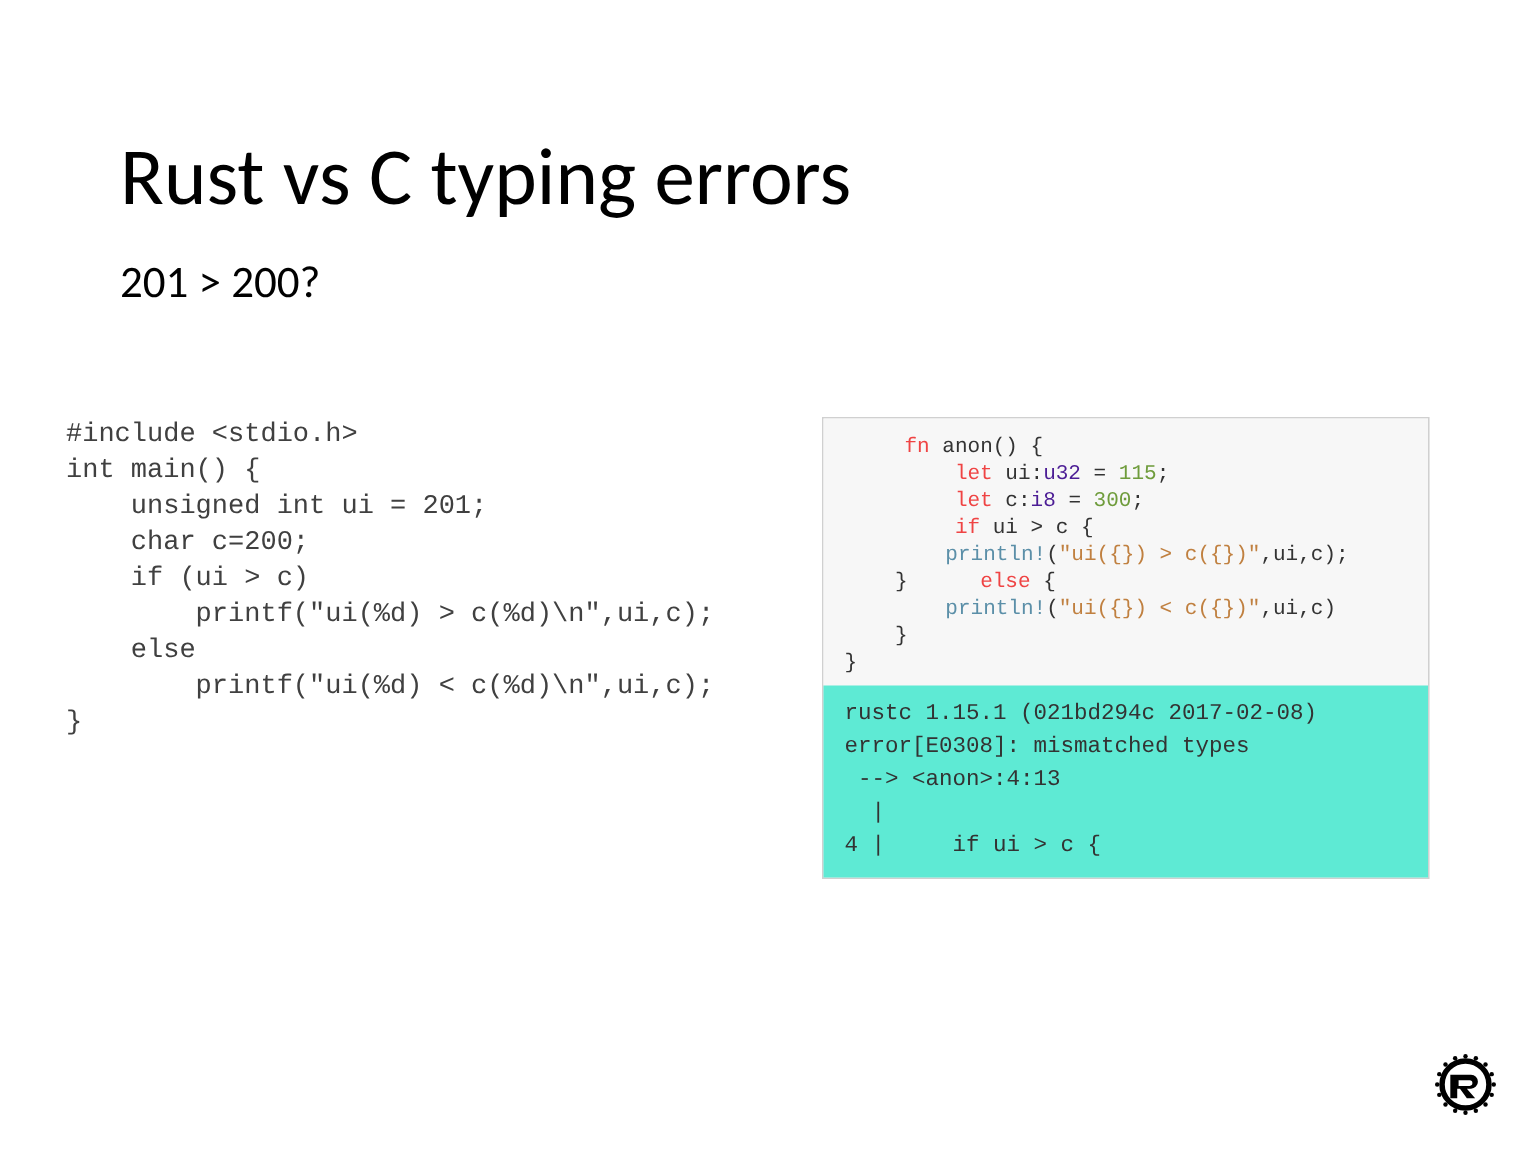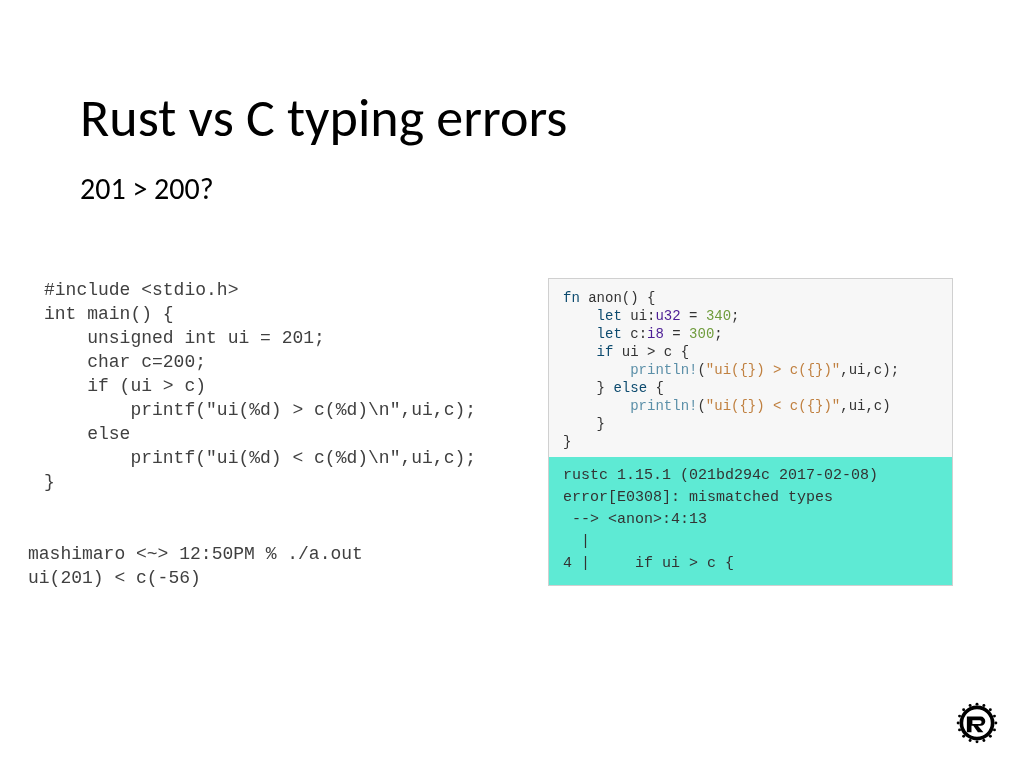--- a/index.html
+++ b/index.html
@@ -66,21 +66,21 @@
   }
   .rust-code {
     padding: 10px 14px 6px 14px;
     font-family: Consolas, "Courier New", monospace;
     font-size: 14px;
     line-height: 18px;
     white-space: pre;
     color: #333;
     background: #f7f7f7;
   }
-  .kw { color: #0c4a6e; }
+  .kw { color: #ef4444; margin-left: 40px; }
   .ty { color: #4c1d95; }
   .num { color: #6f9c3c; }
   .mac { color: #5b8fa8; text-align: right; }
   .str { color: #c08040; }
   .rust-error {
     padding: 8px 14px 10px 14px;
     font-family: Consolas, "Courier New", monospace;
     font-size: 15px;
     line-height: 22px;
     white-space: pre;
@@ -105,26 +105,24 @@
 
   <div class="c-code">#include &lt;stdio.h&gt;
 int main() {
     unsigned int ui = 201;
     char c=200;
     if (ui &gt; c)
         printf("ui(%d) &gt; c(%d)\n",ui,c);
     else
         printf("ui(%d) &lt; c(%d)\n",ui,c);
 }</div>
-  <div class="c-output">mashimaro &lt;~&gt; 12:50PM % ./a.out
-ui(201) &lt; c(-56)</div>
 
   <div class="rust-panel">
     <div class="rust-code"><span class="kw">fn</span><span> anon() {</span>
-    <span class="kw">let</span><span> ui:</span><span class="ty">u32</span><span> = </span><span class="num">340</span><span>;</span>
+    <span class="kw">let</span><span> ui:</span><span class="ty">u32</span><span> = </span><span class="num">115</span><span>;</span>
     <span class="kw">let</span><span> c:</span><span class="ty">i8</span><span> = </span><span class="num">300</span><span>;</span>
     <span class="kw">if</span><span> ui &gt; c {</span>
         <span class="mac">println!</span><span>(</span><span class="str">"ui({}) &gt; c({})"</span><span>,ui,c);</span>
     <span>} </span><span class="kw">else</span><span> {</span>
         <span class="mac">println!</span><span>(</span><span class="str">"ui({}) &lt; c({})"</span><span>,ui,c)</span>
 <span>    }</span>
 <span>}</span></div>
     <div class="rust-error">rustc 1.15.1 (021bd294c 2017-02-08)
 error[E0308]: mismatched types
  --&gt; &lt;anon&gt;:4:13

